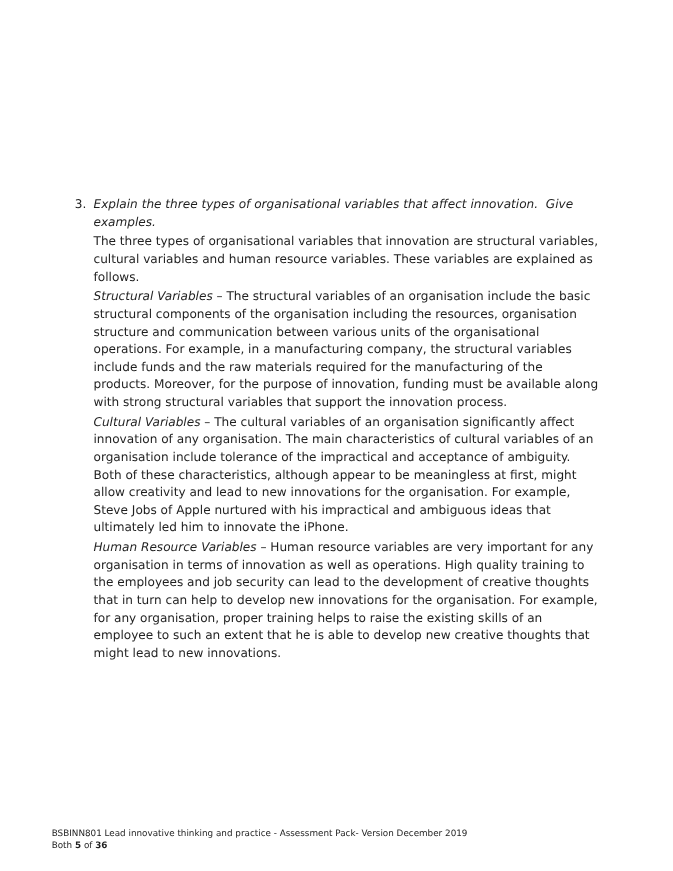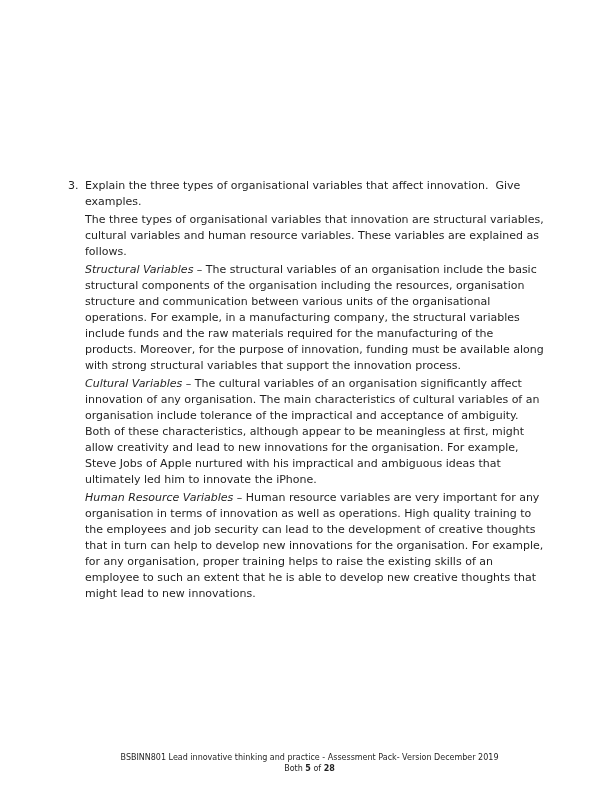--- a/index.html
+++ b/index.html
@@ -15,29 +15,28 @@
     overflow: hidden;
   }
   .content {
     position: absolute;
     top: 178px; left: 68px; width: 478px;
     font-size: 11px; line-height: 16px;
     color: #1f1f1f;
   }
   .question { display: flex; }
   .qnum { flex: 0 0 17px; width: 17px; }
-  .qtext { flex: 1; white-space: pre-wrap; }
+  .qtext { flex: 1; white-space: pre-wrap; font-style: italic; }
   .para { margin-left: 17px; margin-top: 2px; }
   .lead { font-style: italic; text-align: center; }
   .footer {
     position: absolute;
     left: 47px; top: 752px; right: 40px;
     font-size: 8px; line-height: 11px;
     color: #1f1f1f;
-    text-align: center;
   }
   .bold { font-weight: bold; }
 </style>
 </head>
 <body>
 
 <div class="page">
 
   <div class="content">
 
@@ -51,16 +50,16 @@
     <p class="para"><span class="lead">Structural Variables</span><span> – The structural variables of an organisation include the basic structural components of the organisation including the resources, organisation structure and communication between various units of the organisational operations. For example, in a manufacturing company, the structural variables include funds and the raw materials required for the manufacturing of the products. Moreover, for the purpose of innovation, funding must be available along with strong structural variables that support the innovation process.</span></p>
 
     <p class="para"><span class="lead">Cultural Variables</span><span> – The cultural variables of an organisation significantly affect innovation of any organisation. The main characteristics of cultural variables of an organisation include tolerance of the impractical and acceptance of ambiguity. Both of these characteristics, although appear to be meaningless at first, might allow creativity and lead to new innovations for the organisation. For example, Steve Jobs of Apple nurtured with his impractical and ambiguous ideas that ultimately led him to innovate the iPhone.</span></p>
 
     <p class="para"><span class="lead">Human Resource Variables</span><span> – Human resource variables are very important for any organisation in terms of innovation as well as operations. High quality training to the employees and job security can lead to the development of creative thoughts that in turn can help to develop new innovations for the organisation. For example, for any organisation, proper training helps to raise the existing skills of an employee to such an extent that he is able to develop new creative thoughts that might lead to new innovations.</span></p>
 
   </div>
 
   <div class="footer">
     <div>BSBINN801 Lead innovative thinking and practice - Assessment Pack- Version December 2019</div>
-    <div><span>Both </span><span class="bold">5</span><span> of </span><span class="bold">28</span></div>
+    <div><span>Both </span><span class="bold">5</span><span> of </span><span class="bold">36</span></div>
   </div>
 
 </div>
 
 </body></html>

